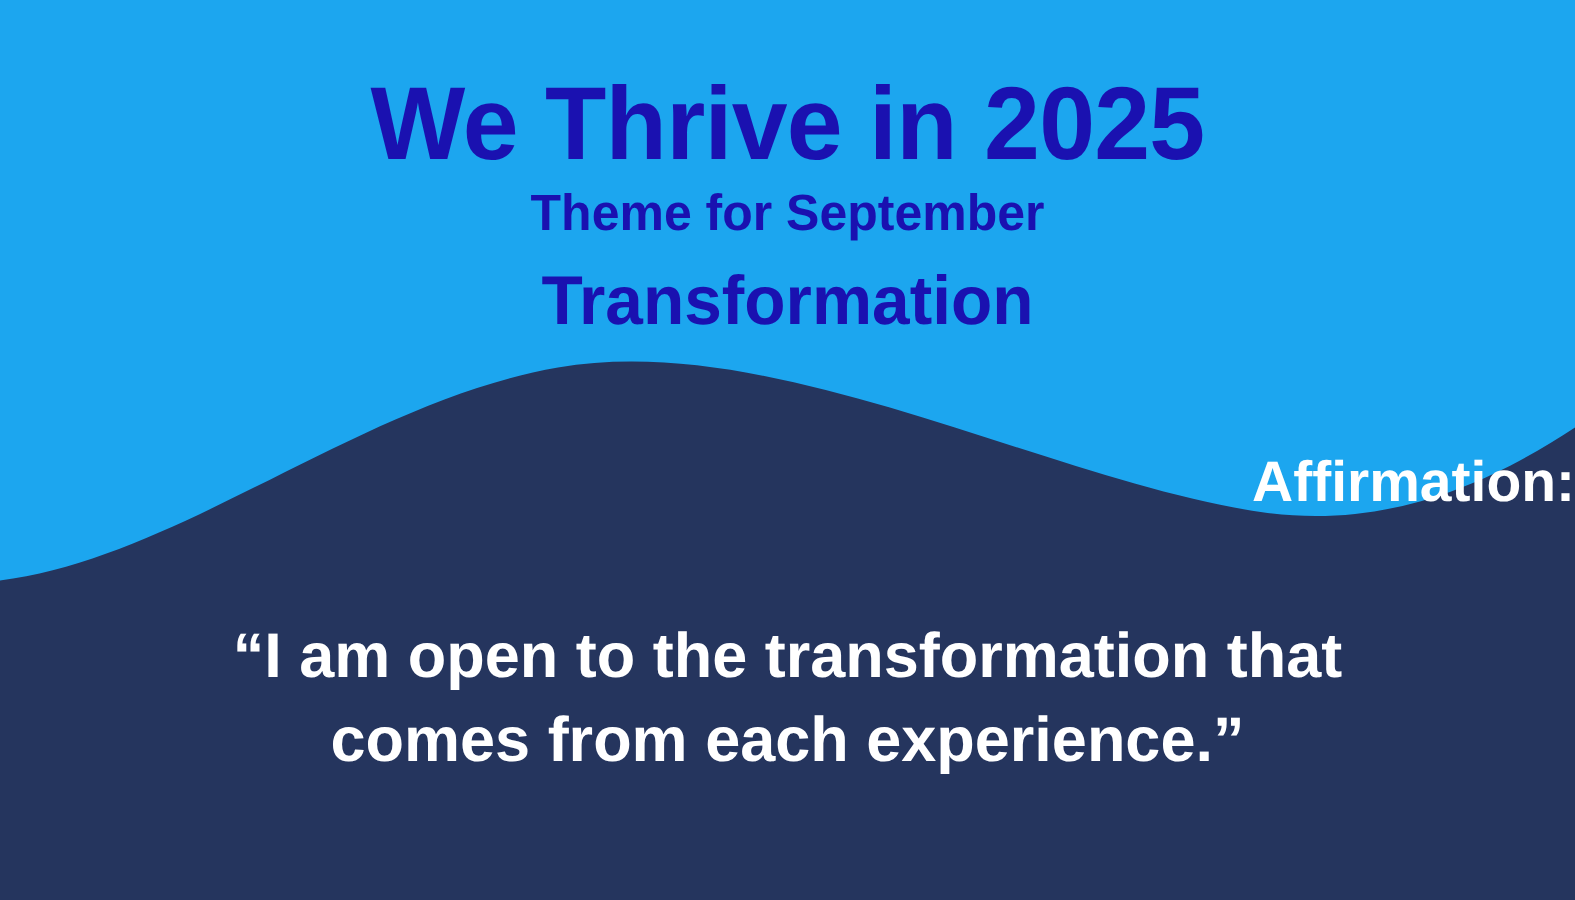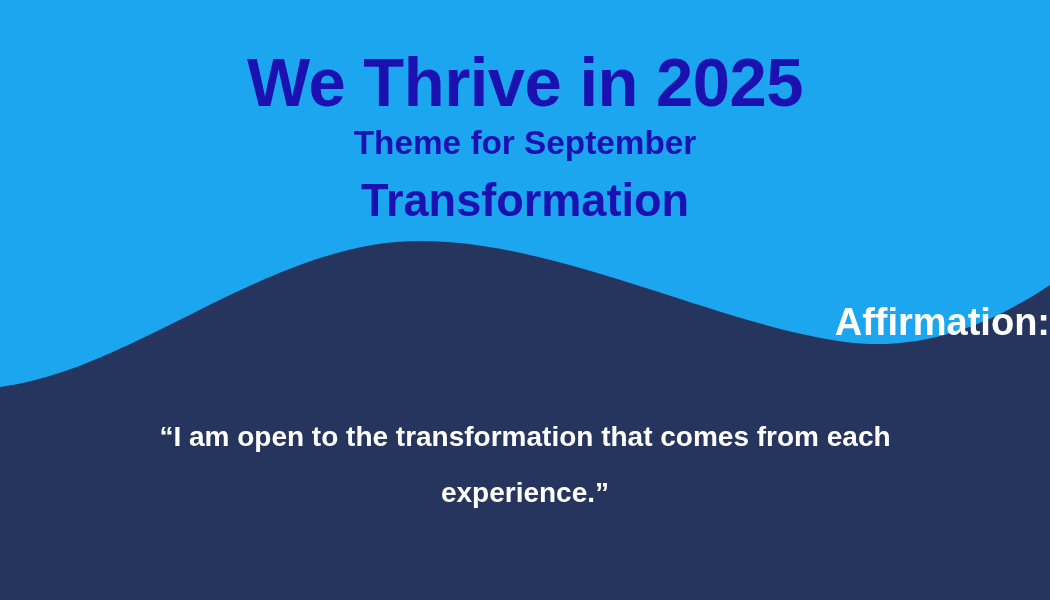--- a/index.html
+++ b/index.html
@@ -107,21 +107,21 @@
   #affirmation-quote {
     margin: 0;
     padding: 0;
     position: absolute;
     left: 95px;
     top: 409px;
     width: 860px;
     text-align: center;
     font-family: "Liberation Sans Narrow", "Liberation Sans", sans-serif;
     font-weight: bold;
-    font-size: 28px;
+    font-size: 42px;
     line-height: 56px;
     color: #FFFFFF;
     z-index: 3;
   }
 </style>
 </head>
 <body>
 
 <div id="poster">
 

